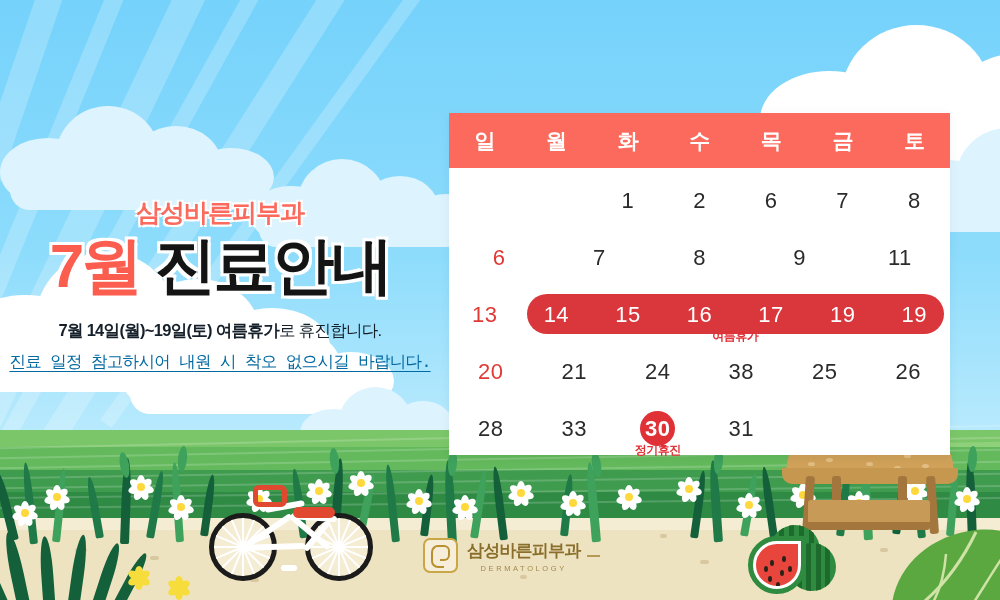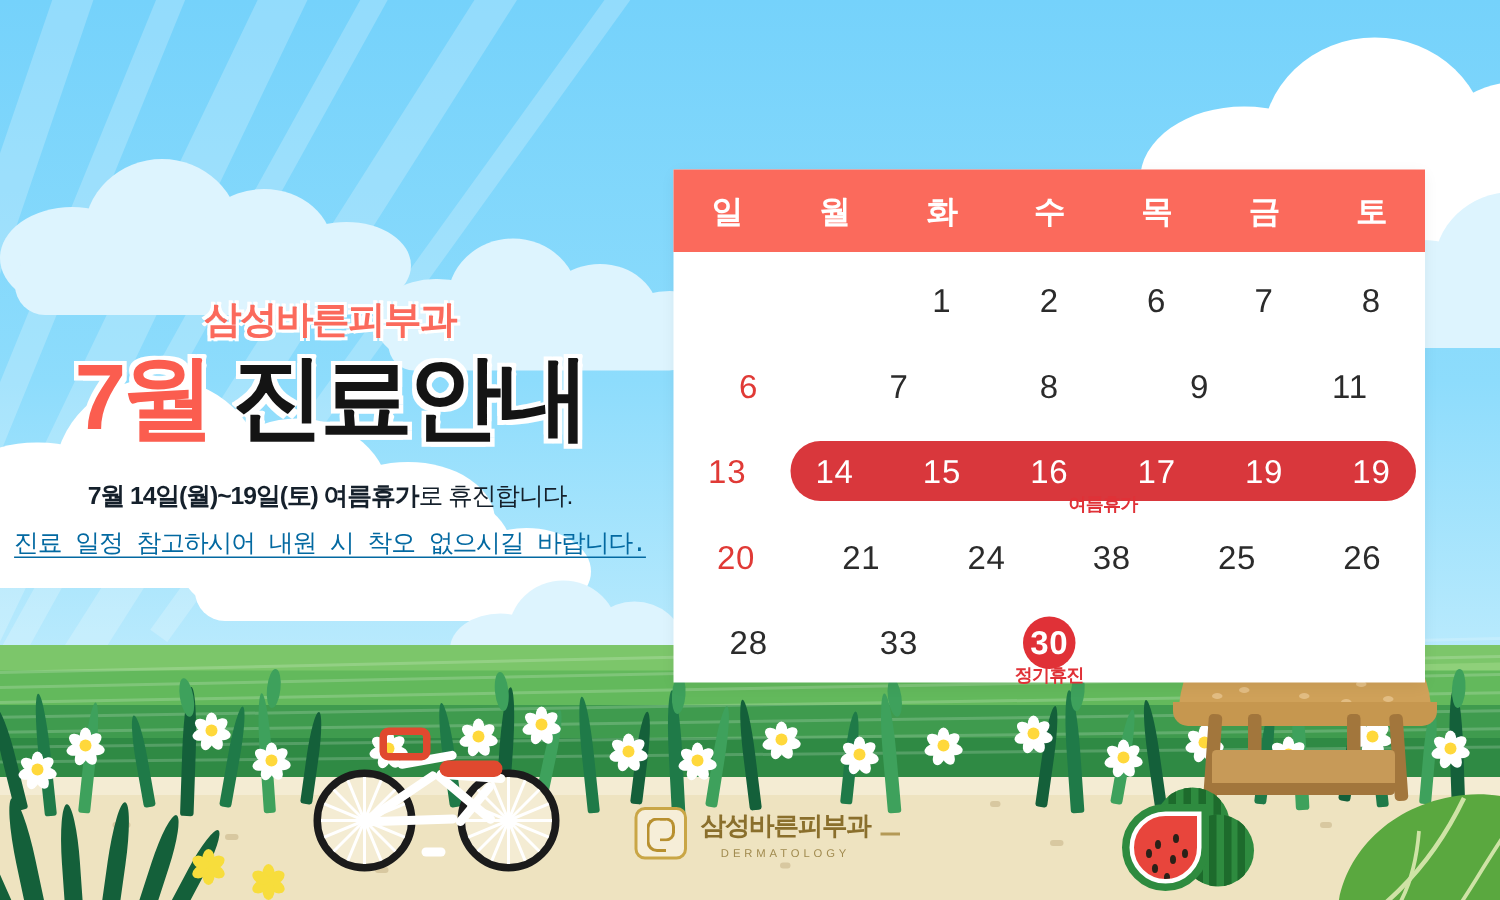--- a/index.html
+++ b/index.html
@@ -793,20 +793,23 @@
           <div class="cal-cell">
             <div class="num">28</div>
           </div>
           <div class="cal-cell">
             <div class="num">33</div>
           </div>
           <div class="cal-cell">
             <div class="num circ">30</div>
             <div class="note" style="bottom: -2px;">정기휴진</div>
           </div>
+          <div class="cal-cell">
+            <div class="num">31</div>
+          </div>
           <div class="cal-cell"></div>
           <div class="cal-cell"></div>
         </div>
       </div>
   </div>
 
   <div class="logo">
     <div class="logo-mark"></div>
     <div class="logo-text">
       <div class="logo-name">삼성바른피부과</div>

